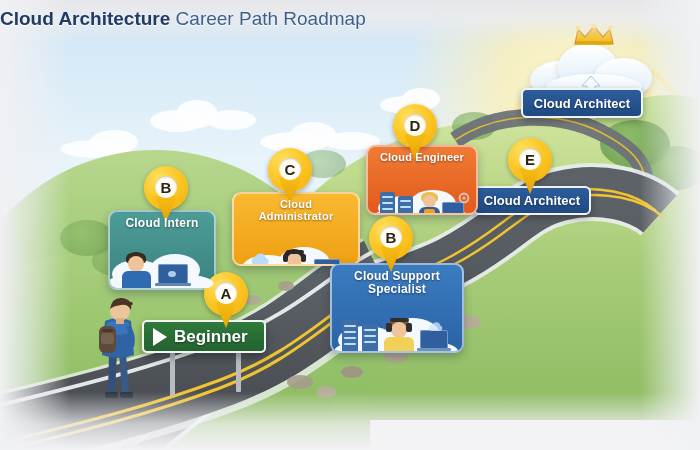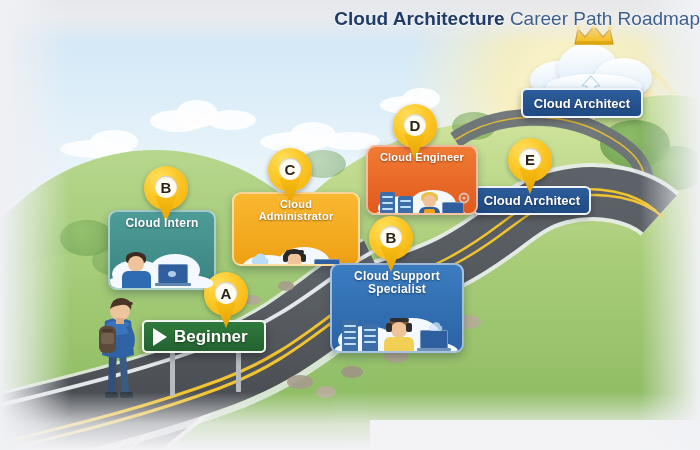--- a/index.html
+++ b/index.html
@@ -119,21 +119,21 @@
     border:2px solid #eef3f9;box-shadow:0 3px 7px rgba(0,0,0,.3);
     display:flex;align-items:center;justify-content:center;
   }
   .archbadge2 span{color:#fff;font-weight:bold;font-size:13px;text-shadow:0 1px 2px rgba(0,0,0,.45);}
 
   
   .walker{position:absolute;left:95px;top:293px;width:46px;height:108px;}
 
   
   .title{
-    position:absolute;left:0;top:8px;width:700px;text-align:right;
+    position:absolute;left:0;top:8px;width:700px;text-align:left;
     font-size:19px;color:#2d4a73;z-index:60;
     text-shadow:0 1px 0 rgba(255,255,255,.9);
   }
   .title b{font-weight:bold;color:#1f3b66;}
   .title i{font-style:normal;font-weight:normal;color:#3d5f8c;}
 
   
   .vignette{
     position:absolute;left:0;top:0;width:700px;height:450px;pointer-events:none;z-index:50;
     background:

